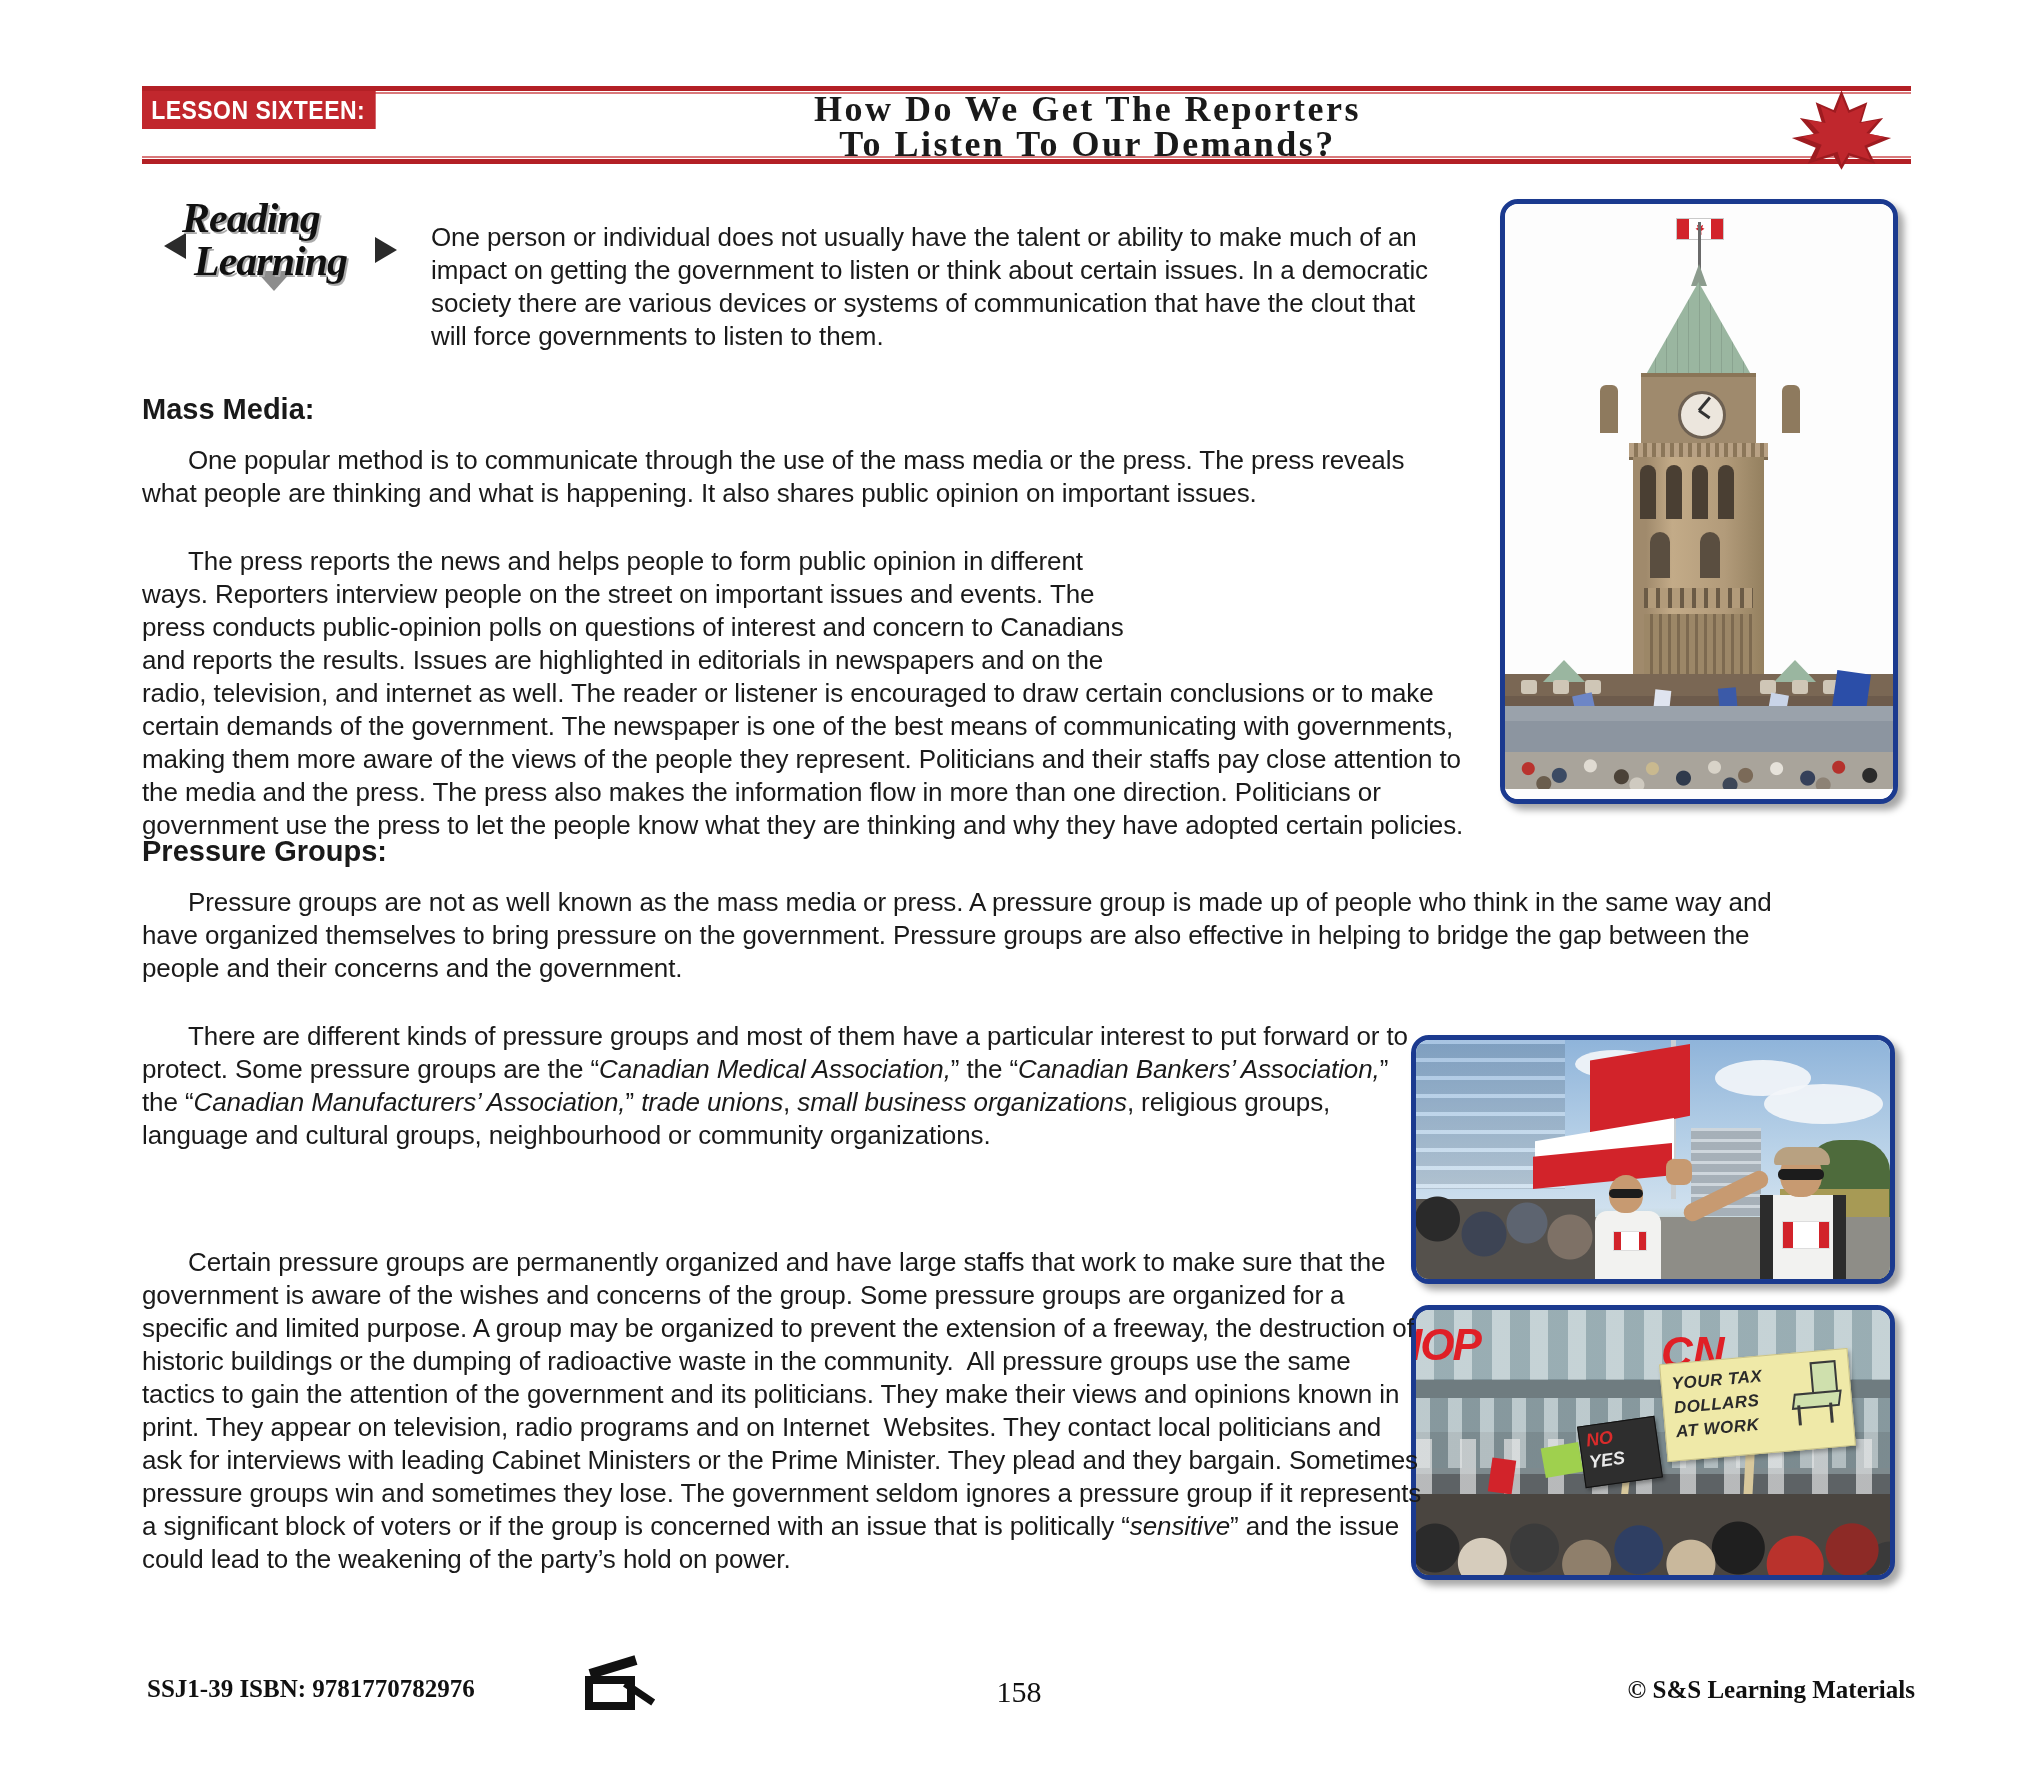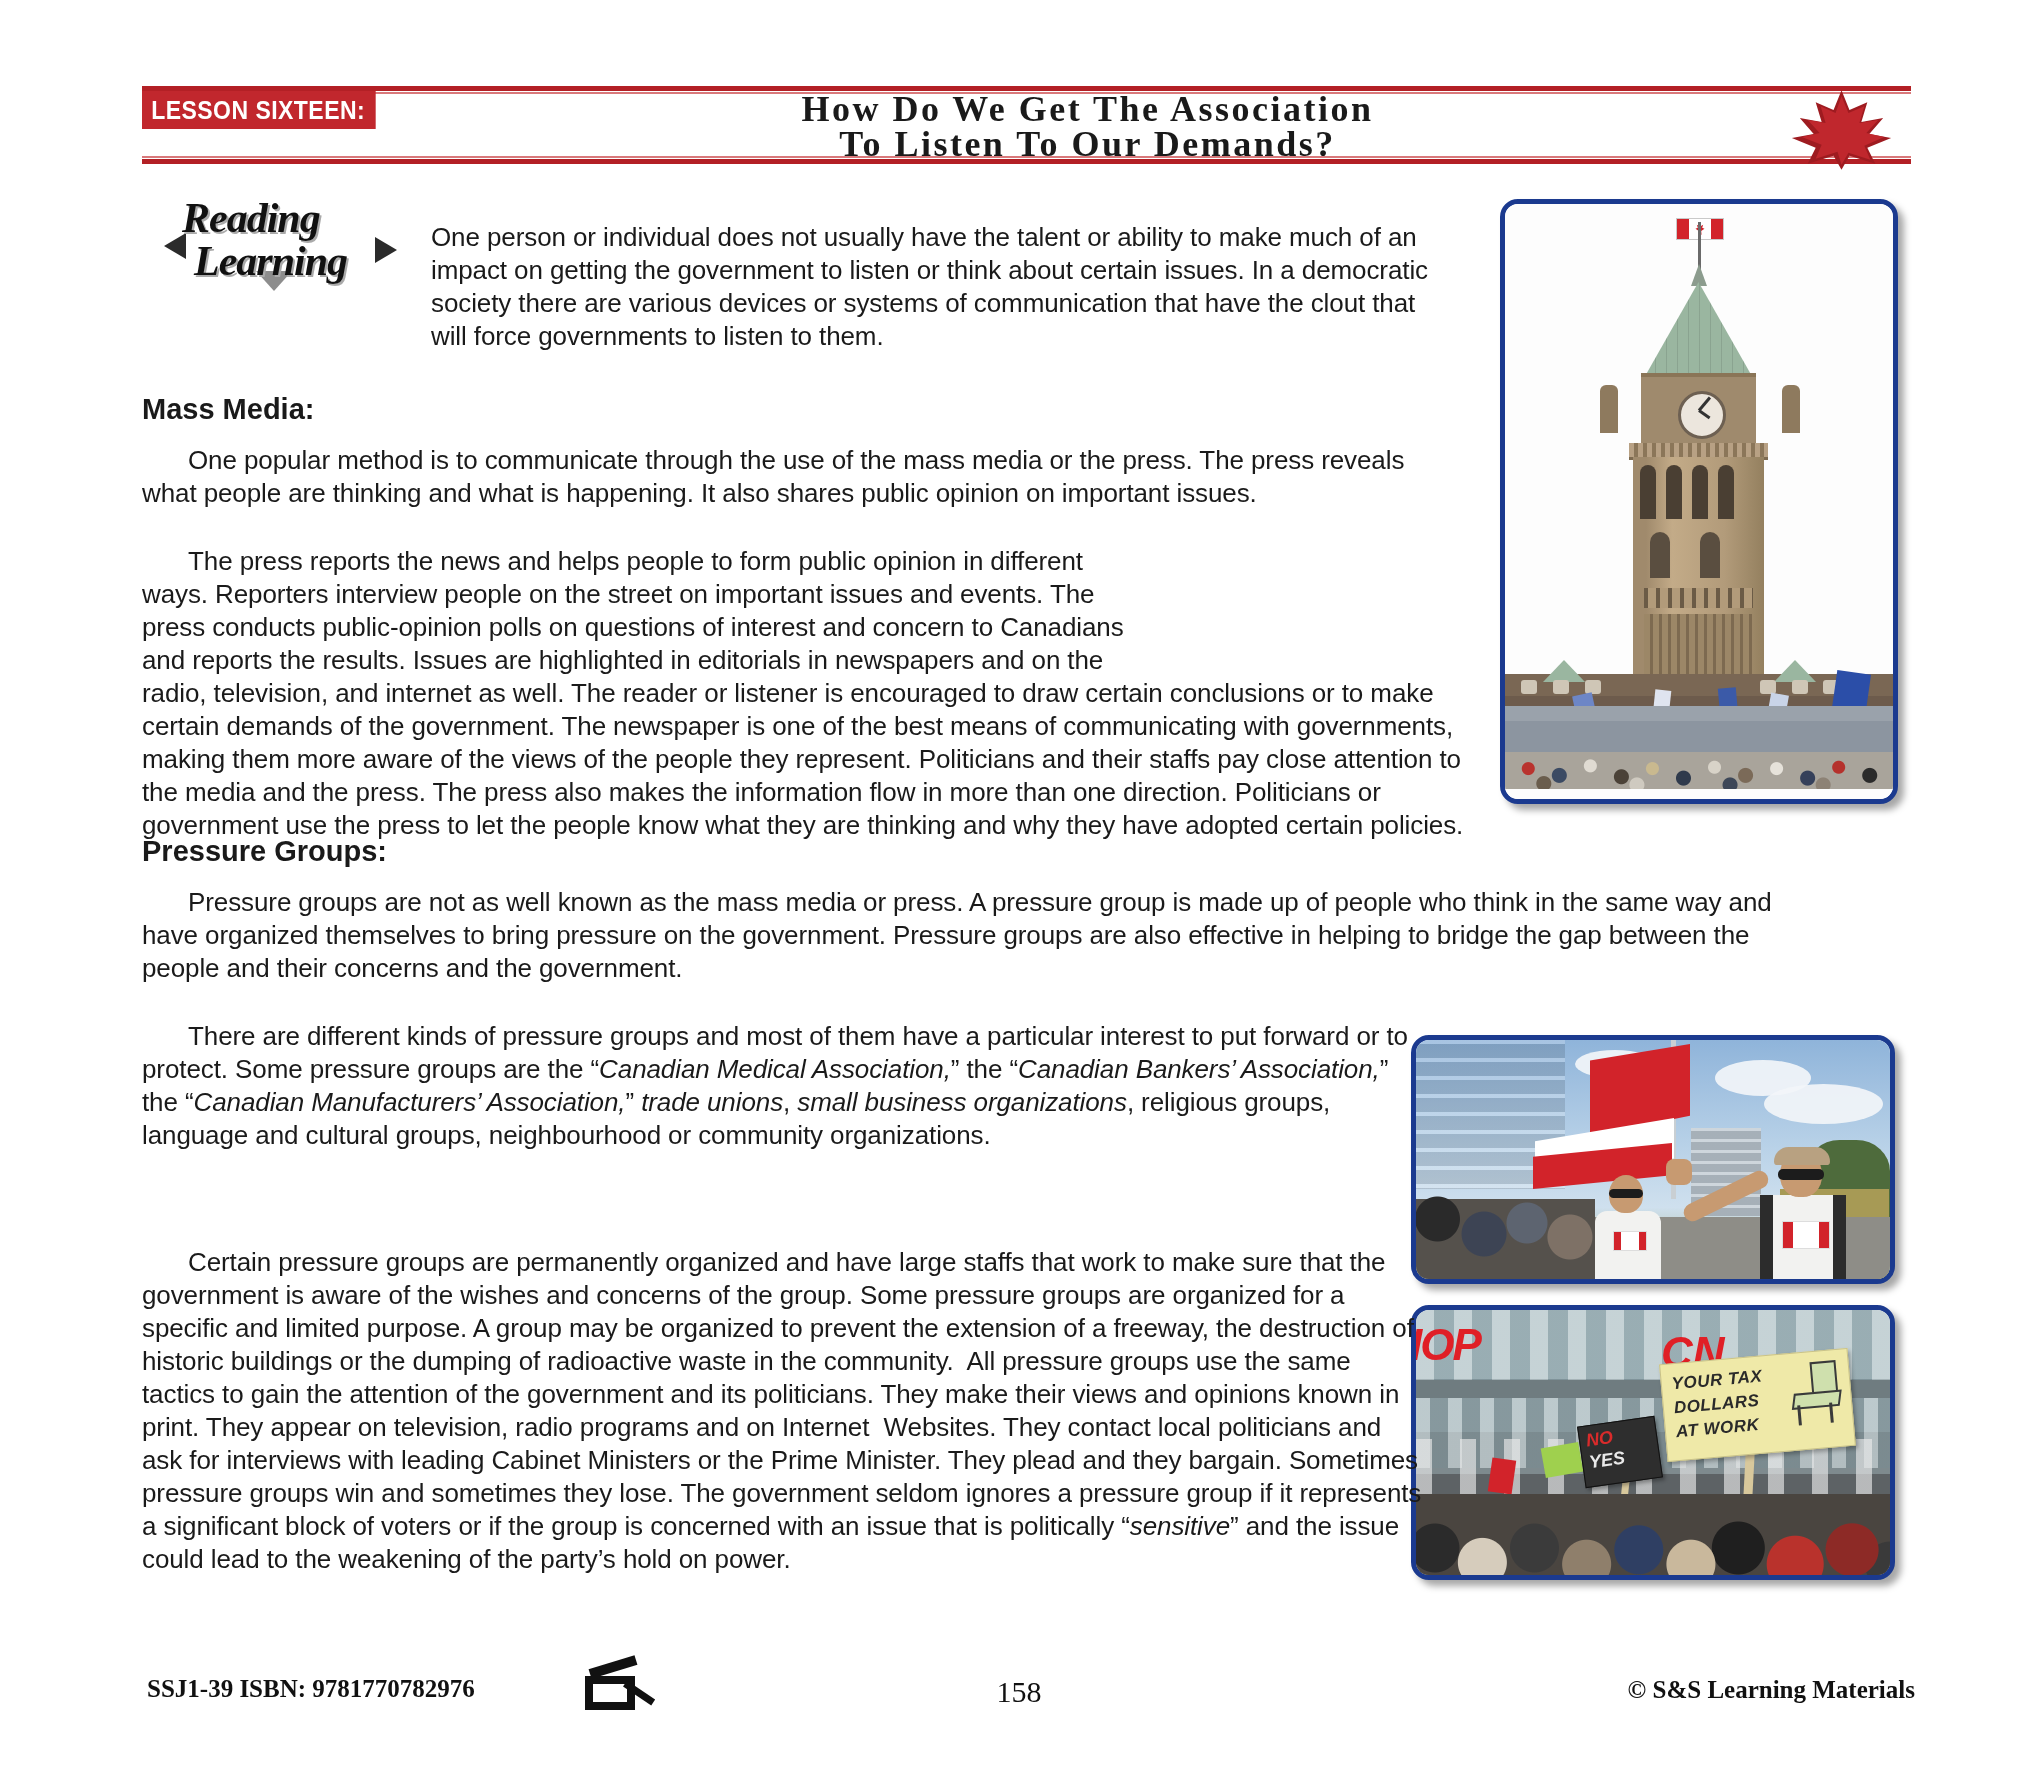--- a/index.html
+++ b/index.html
@@ -428,21 +428,21 @@
 
   <div class="header">
     <div class="hdr-rule top"></div>
     <div class="hdr-rule-thin top2"></div>
     <div class="hdr-rule bot"></div>
     <div class="hdr-rule-thin bot2"></div>
 
     <div class="lesson-badge">LESSON SIXTEEN:</div>
 
     <div class="title-block">
-      <div class="title-line">How Do We Get The Association</div>
+      <div class="title-line">How Do We Get The Reporters</div>
       <div class="title-line">To Listen To Our Demands?</div>
     </div>
 
     <div class="maple-leaf-holder">
       <svg width="139" height="95" viewBox="0 0 140 95" aria-hidden="true">
         <path d="M70 12 L78 32 L96 24 L90 44 L112 40 L98 56 L120 60 L96 70 L104 86 L78 78 L70 92 L62 78 L36 86 L44 70 L20 60 L42 56 L28 40 L50 44 L44 24 L62 32 Z" fill="#9e1b20"></path>
         <path d="M70 18 L77 35 L93 28 L88 45 L107 42 L95 55 L113 59 L93 68 L99 82 L77 75 L70 87 L66 74 L44 81 L50 67 L30 59 L48 55 L36 42 L54 45 L49 28 L64 35 Z" fill="#c0272d"></path>
       </svg>
     </div>
   </div>

